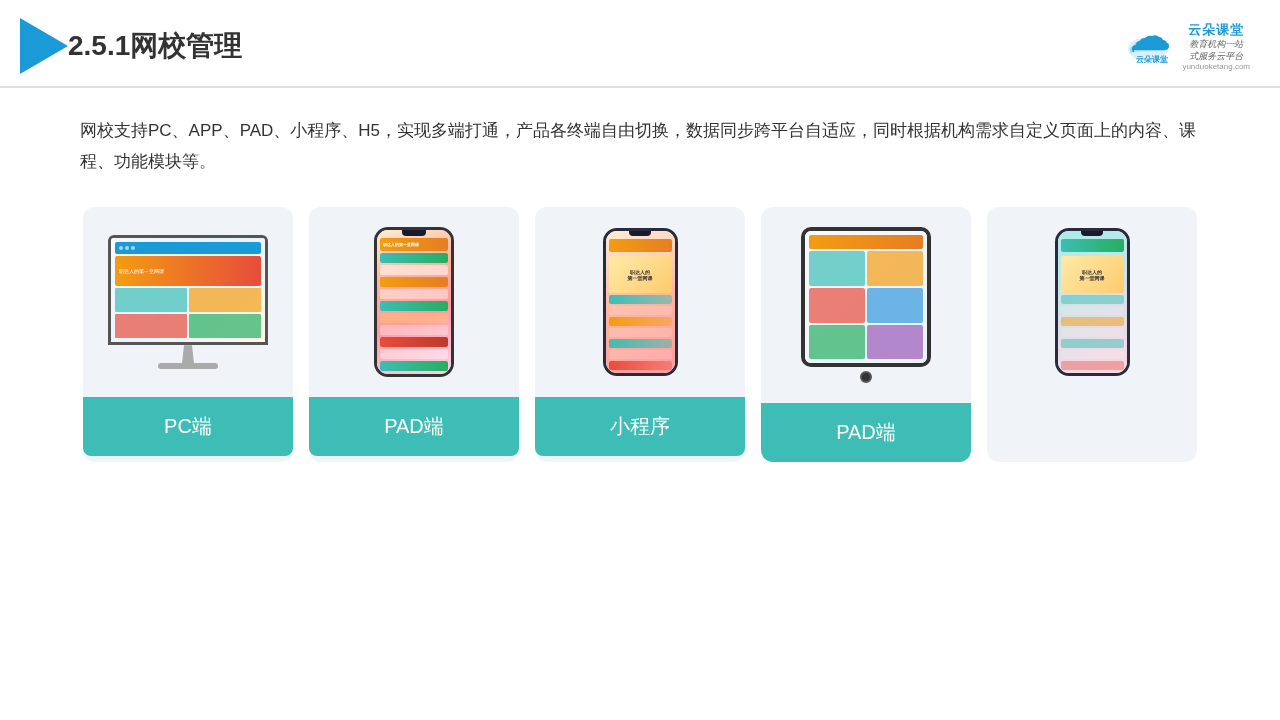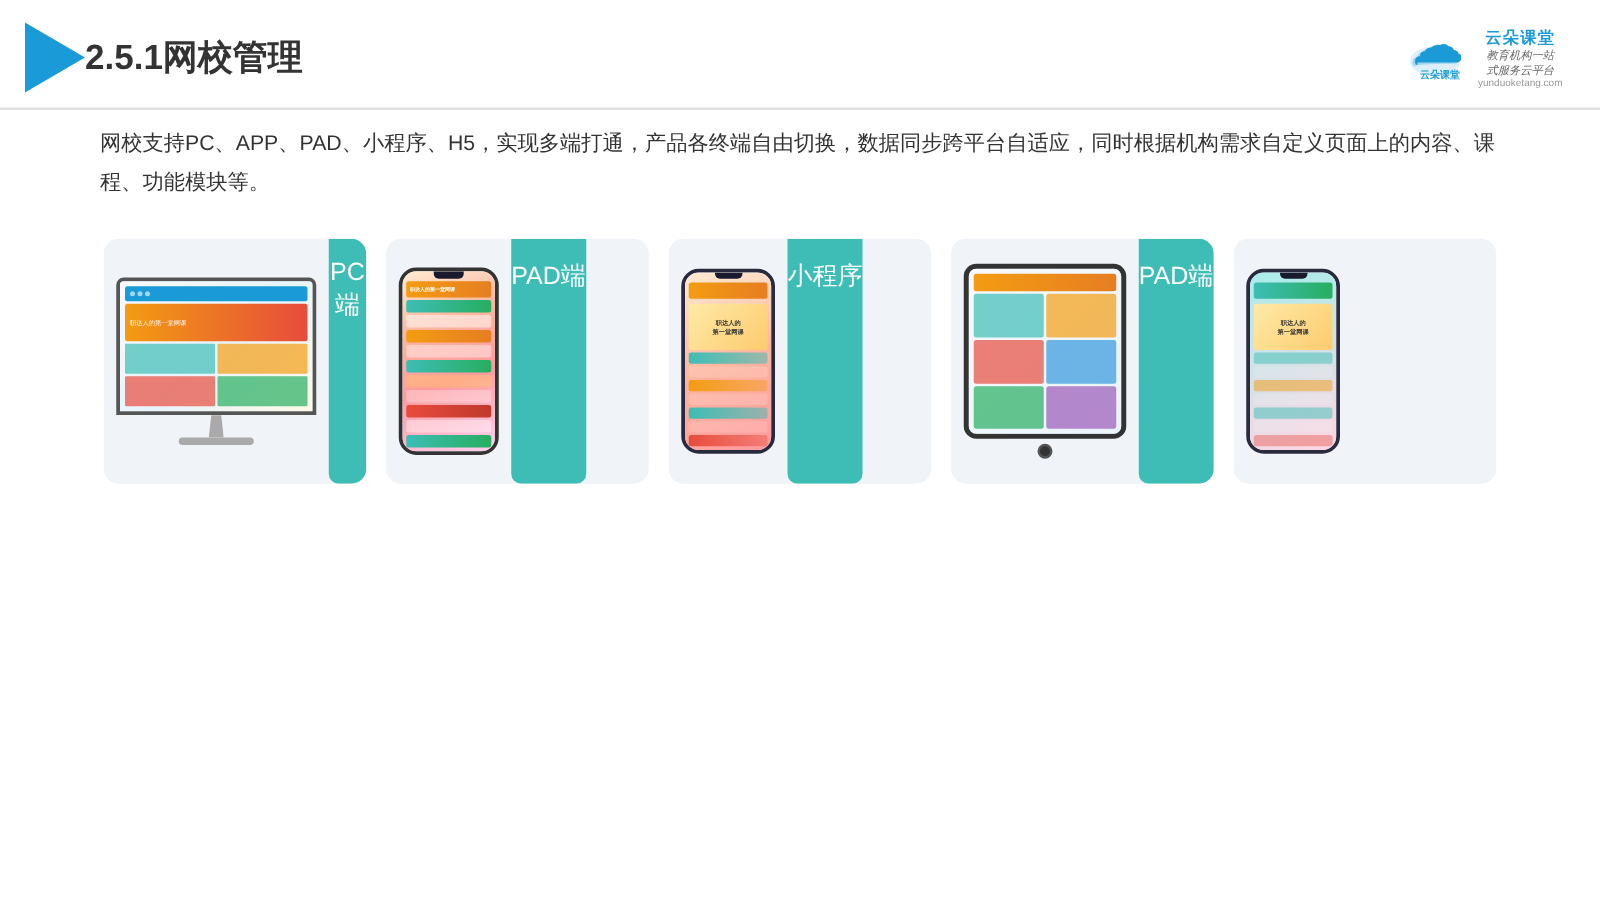--- a/index.html
+++ b/index.html
@@ -59,41 +59,41 @@
       text-align: right;
       font-style: italic;
     }
     .brand-url {
       font-size: 8px;
       color: #999;
     }
 
     
     .description {
-      padding: 12px 80px 20px 80px;
+      padding: 28px 80px 20px 80px;
       font-size: 17px;
       color: #333;
       line-height: 1.8;
     }
 
     
     .cards-container {
       display: flex;
       gap: 16px;
       padding: 10px 60px 20px 60px;
       justify-content: center;
     }
 
     .card {
       background: #f0f4f8;
       border-radius: 12px;
       width: 210px;
       overflow: hidden;
       display: flex;
-      flex-direction: row;
+      flex-direction: column;
     }
 
     .card-image-area {
       display: flex;
       align-items: center;
       justify-content: center;
       padding: 20px 10px;
       min-height: 190px;
       background: #f0f4f8;
     }

